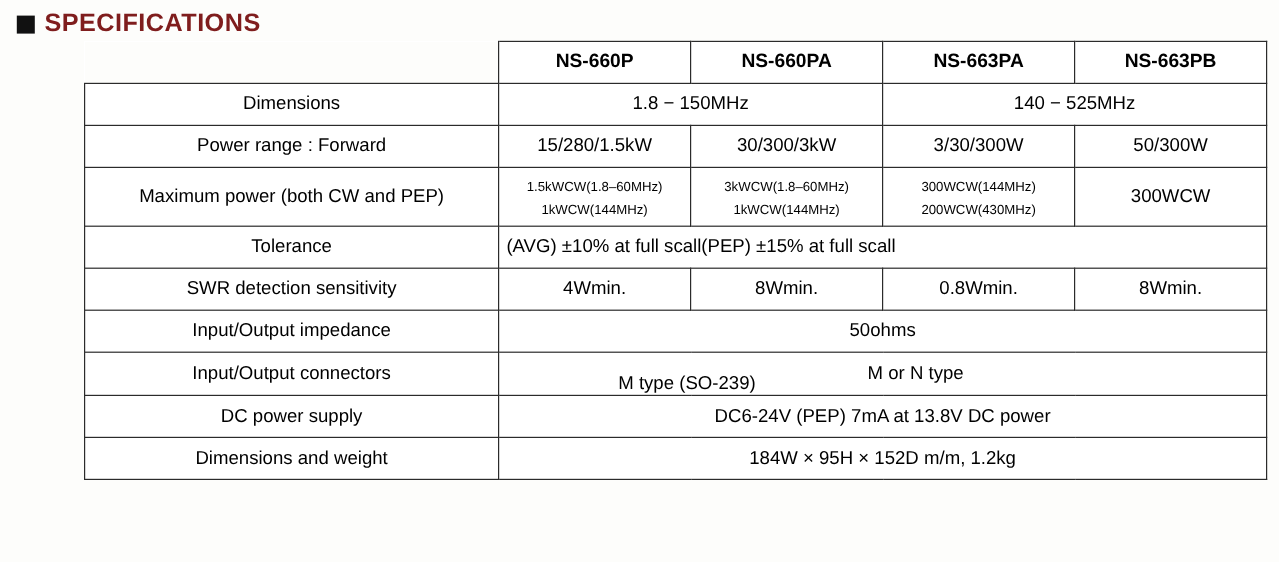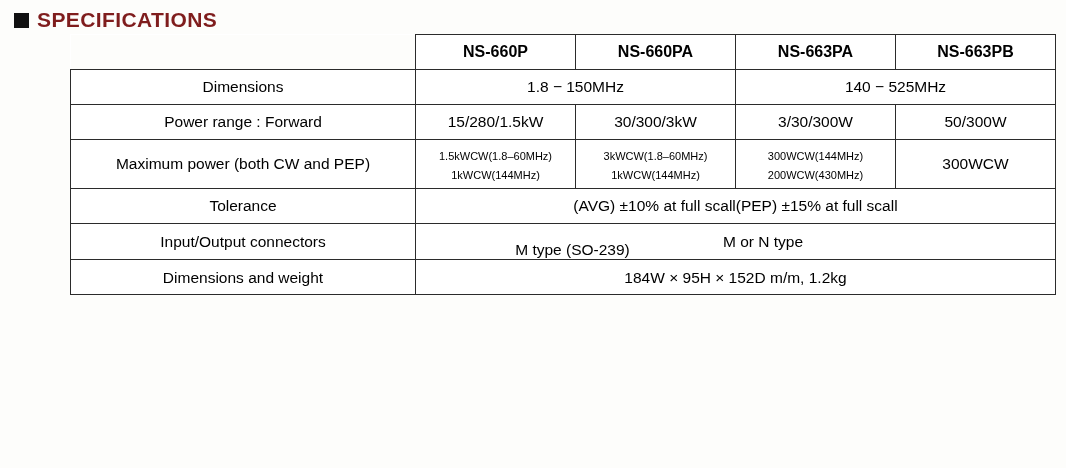--- a/index.html
+++ b/index.html
@@ -84,21 +84,21 @@
     line-height: 1.3;
   }
   .rel-line {
     display: block;
     text-align: left;
     padding-left: 120px;
     white-space: pre;
   }
   .tol-inner {
     display: flex;
-    justify-content: center;
+    justify-content: flex-start;
     align-items: center;
     width: 100%;
   }
   .conn-inner {
     display: flex;
     align-items: center;
     width: 100%;
   }
   .conn-a { flex: 0 0 48%; text-align: center; margin-top: 16px; }
   .conn-b { flex: 1; text-align: left; }
@@ -170,32 +170,47 @@
           <td class="rowlabel h34">Tolerance</td>
           <td class="h34" colspan="4">
             <span class="tol-inner">
               <span>(AVG)  ±10% at full scall</span>
               <span>(PEP)  ±15% at full scall</span>
             </span>
           </td>
         </tr>
 
 
-
+        <tr>
+          <td class="rowlabel h34">SWR detection sensitivity</td>
+          <td class="h34">4Wmin.</td>
+          <td class="h34">8Wmin.</td>
+          <td class="h34">0.8Wmin.</td>
+          <td class="h34">8Wmin.</td>
+        </tr>
+
+        <tr>
+          <td class="rowlabel h34">Input/Output impedance</td>
+          <td class="h34" colspan="4">50ohms</td>
+        </tr>
 
         <tr>
           <td class="rowlabel h34">Input/Output connectors</td>
           <td class="h34" colspan="4">
             <span class="conn-inner">
               <span class="conn-a">M type (SO-239)</span>
               <span class="conn-b">M  or  N type</span>
             </span>
           </td>
         </tr>
 
+        <tr>
+          <td class="rowlabel h34">DC power supply</td>
+          <td class="h34" colspan="4">DC6-24V   (PEP)   7mA at 13.8V DC power</td>
+        </tr>
 
 
         <tr>
           <td class="rowlabel h34">Dimensions and weight</td>
           <td class="h34" colspan="4">184W × 95H × 152D m/m,  1.2kg</td>
         </tr>
 
       </tbody>
     </table>
   </div>

